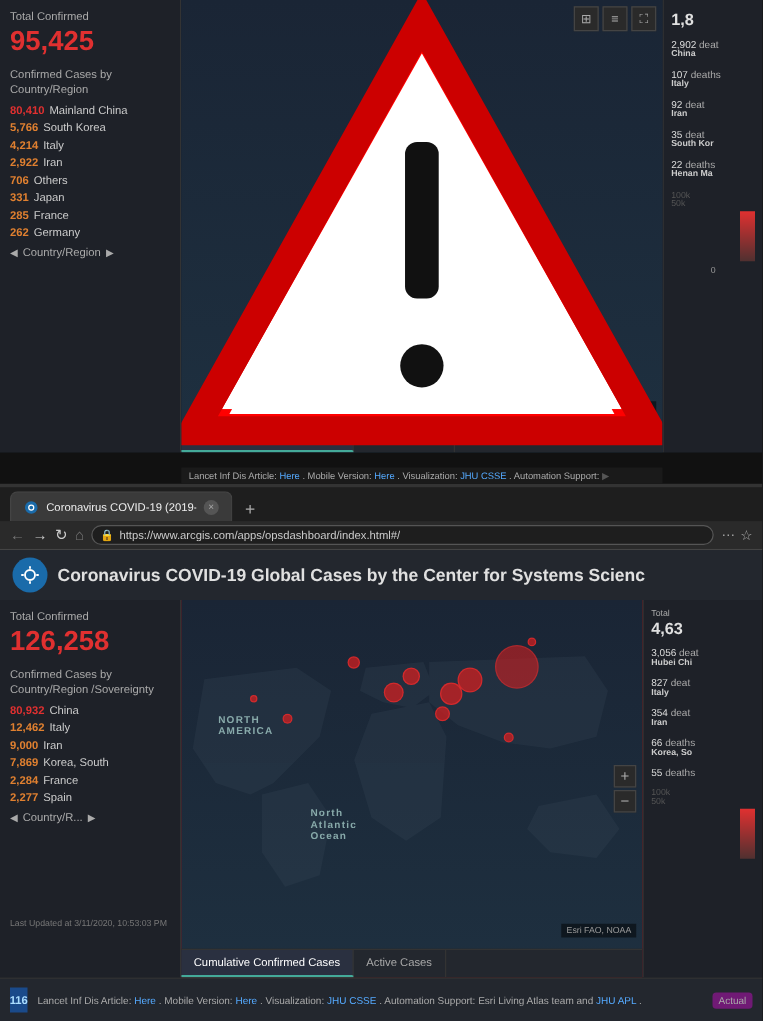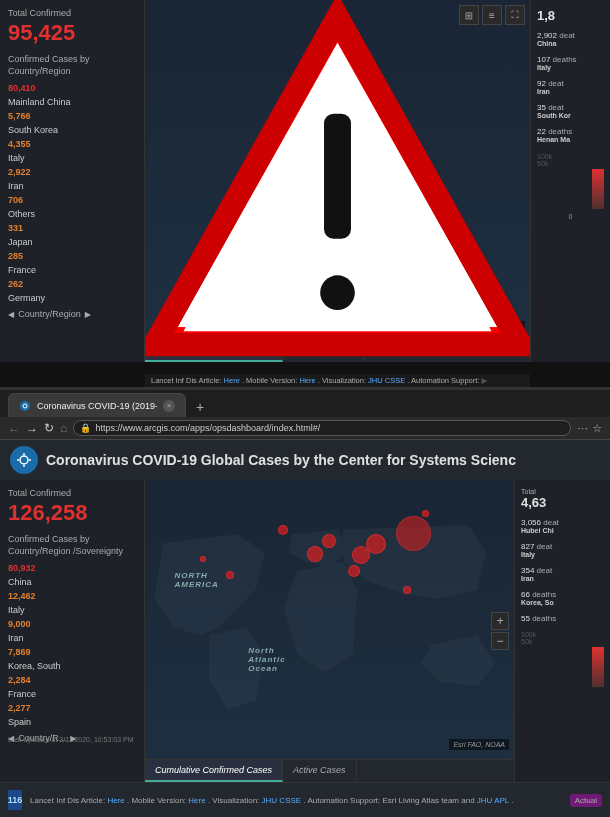--- a/index.html
+++ b/index.html
@@ -114,25 +114,24 @@
       margin-bottom: 6px;
       line-height: 1.3;
     }
 
     .region-list {
       list-style: none;
     }
 
     .region-item {
       display: flex;
-      align-items: flex-start;
+      align-items: flex-end;
       gap: 4px;
       margin-bottom: 4px;
       font-size: 9px;
-      flex-direction: column;
     }
 
     .region-count {
       color: #e03030;
       font-weight: bold;
       font-size: 9px;
     }
 
     .region-count.orange {
       color: #e08030;
@@ -402,21 +401,20 @@
       overflow: hidden;
       position: relative;
     }
 
     
     .map-area-bottom {
       flex: 1;
       background: #7f1d1d;
       position: relative;
       overflow: hidden;
-      font-style: italic;
     }
 
     .red-dot {
       position: absolute;
       border-radius: 50%;
       background: rgba(220, 30, 30, 0.7);
       border: 1px solid rgba(255, 50, 50, 0.5);
     }
 
     
@@ -564,21 +562,21 @@
         <ul class="region-list">
           <li class="region-item">
             <span class="region-count">80,410</span>
             <span class="region-name">Mainland China</span>
           </li>
           <li class="region-item">
             <span class="region-count orange">5,766</span>
             <span class="region-name">South Korea</span>
           </li>
           <li class="region-item">
-            <span class="region-count orange">4,355</span>
+            <span class="region-count orange">4,214</span>
             <span class="region-name">Italy</span>
           </li>
           <li class="region-item">
             <span class="region-count orange">2,922</span>
             <span class="region-name">Iran</span>
           </li>
           <li class="region-item">
             <span class="region-count orange">706</span>
             <span class="region-name">Others</span>
           </li>

